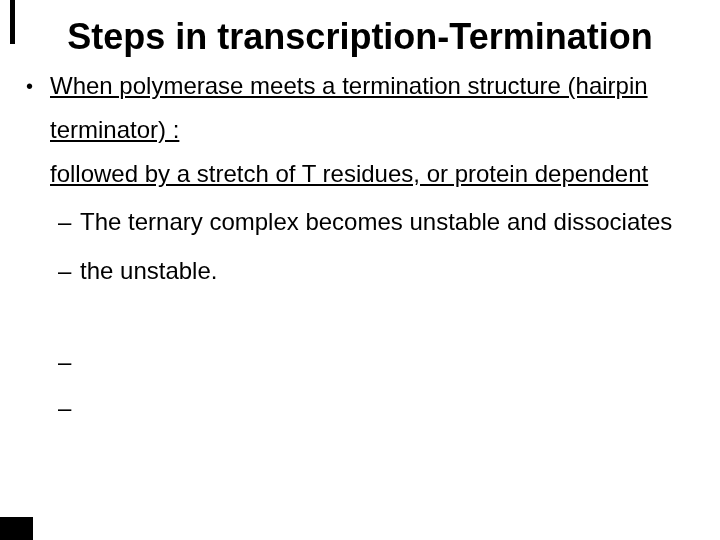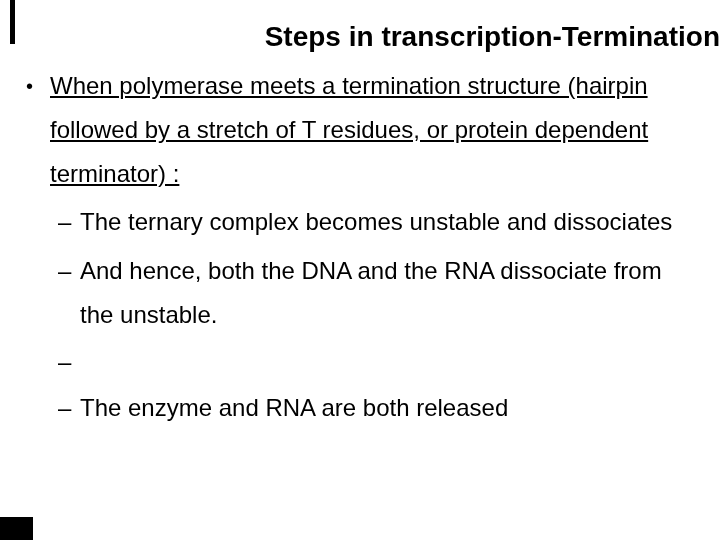--- a/index.html
+++ b/index.html
@@ -14,22 +14,22 @@
     background: #ffffff;
     color: #000000;
     font-family: "Liberation Sans", sans-serif;
     overflow: hidden;
   }
   .title {
     position: absolute;
     top: 19px;
     left: 0;
     width: 720px;
-    text-align: right;
-    font-size: 28px;
+    text-align: center;
+    font-size: 36px;
     font-weight: bold;
     line-height: 36px;
     letter-spacing: 0px;
     white-space: nowrap;
   }
   .para {
     position: absolute;
     left: 0;
     width: 720px;
   }
@@ -84,48 +84,44 @@
 <body>
 
 <div class="slide">
 
   <div class="title">Steps in transcription-Termination</div>
 
   <div class="para bullet-item pos-main">
     <span class="marker">•</span>
     <div class="lines">
       <div class="line">When polymerase meets a termination structure (hairpin</div>
+      <div class="line">terminator) :</div>
       <div class="line">followed by a stretch of T residues, or protein dependent</div>
-      <div class="line">terminator) :</div>
     </div>
   </div>
 
   <div class="para sub-item pos-sub1">
     <span class="marker">–</span>
     <div class="lines">
       <div class="line">The ternary complex becomes unstable and dissociates</div>
     </div>
   </div>
 
   <div class="para sub-item pos-sub2">
     <span class="marker">–</span>
     <div class="lines">
-      <div class="line">And hence, both the DNA and the RNA dissociate from</div>
       <div class="line">the unstable.</div>
     </div>
   </div>
 
   <div class="para sub-item pos-sub3">
     <span class="marker">–</span>
   </div>
 
   <div class="para sub-item pos-sub4">
     <span class="marker">–</span>
-    <div class="lines">
-      <div class="line">The enzyme and RNA are both released</div>
-    </div>
   </div>
 
   <div class="artifact artifact-top-left-bar"></div>
 
   <div class="artifact artifact-bottom-left-box"></div>
 
 </div>
 
 </body></html>

